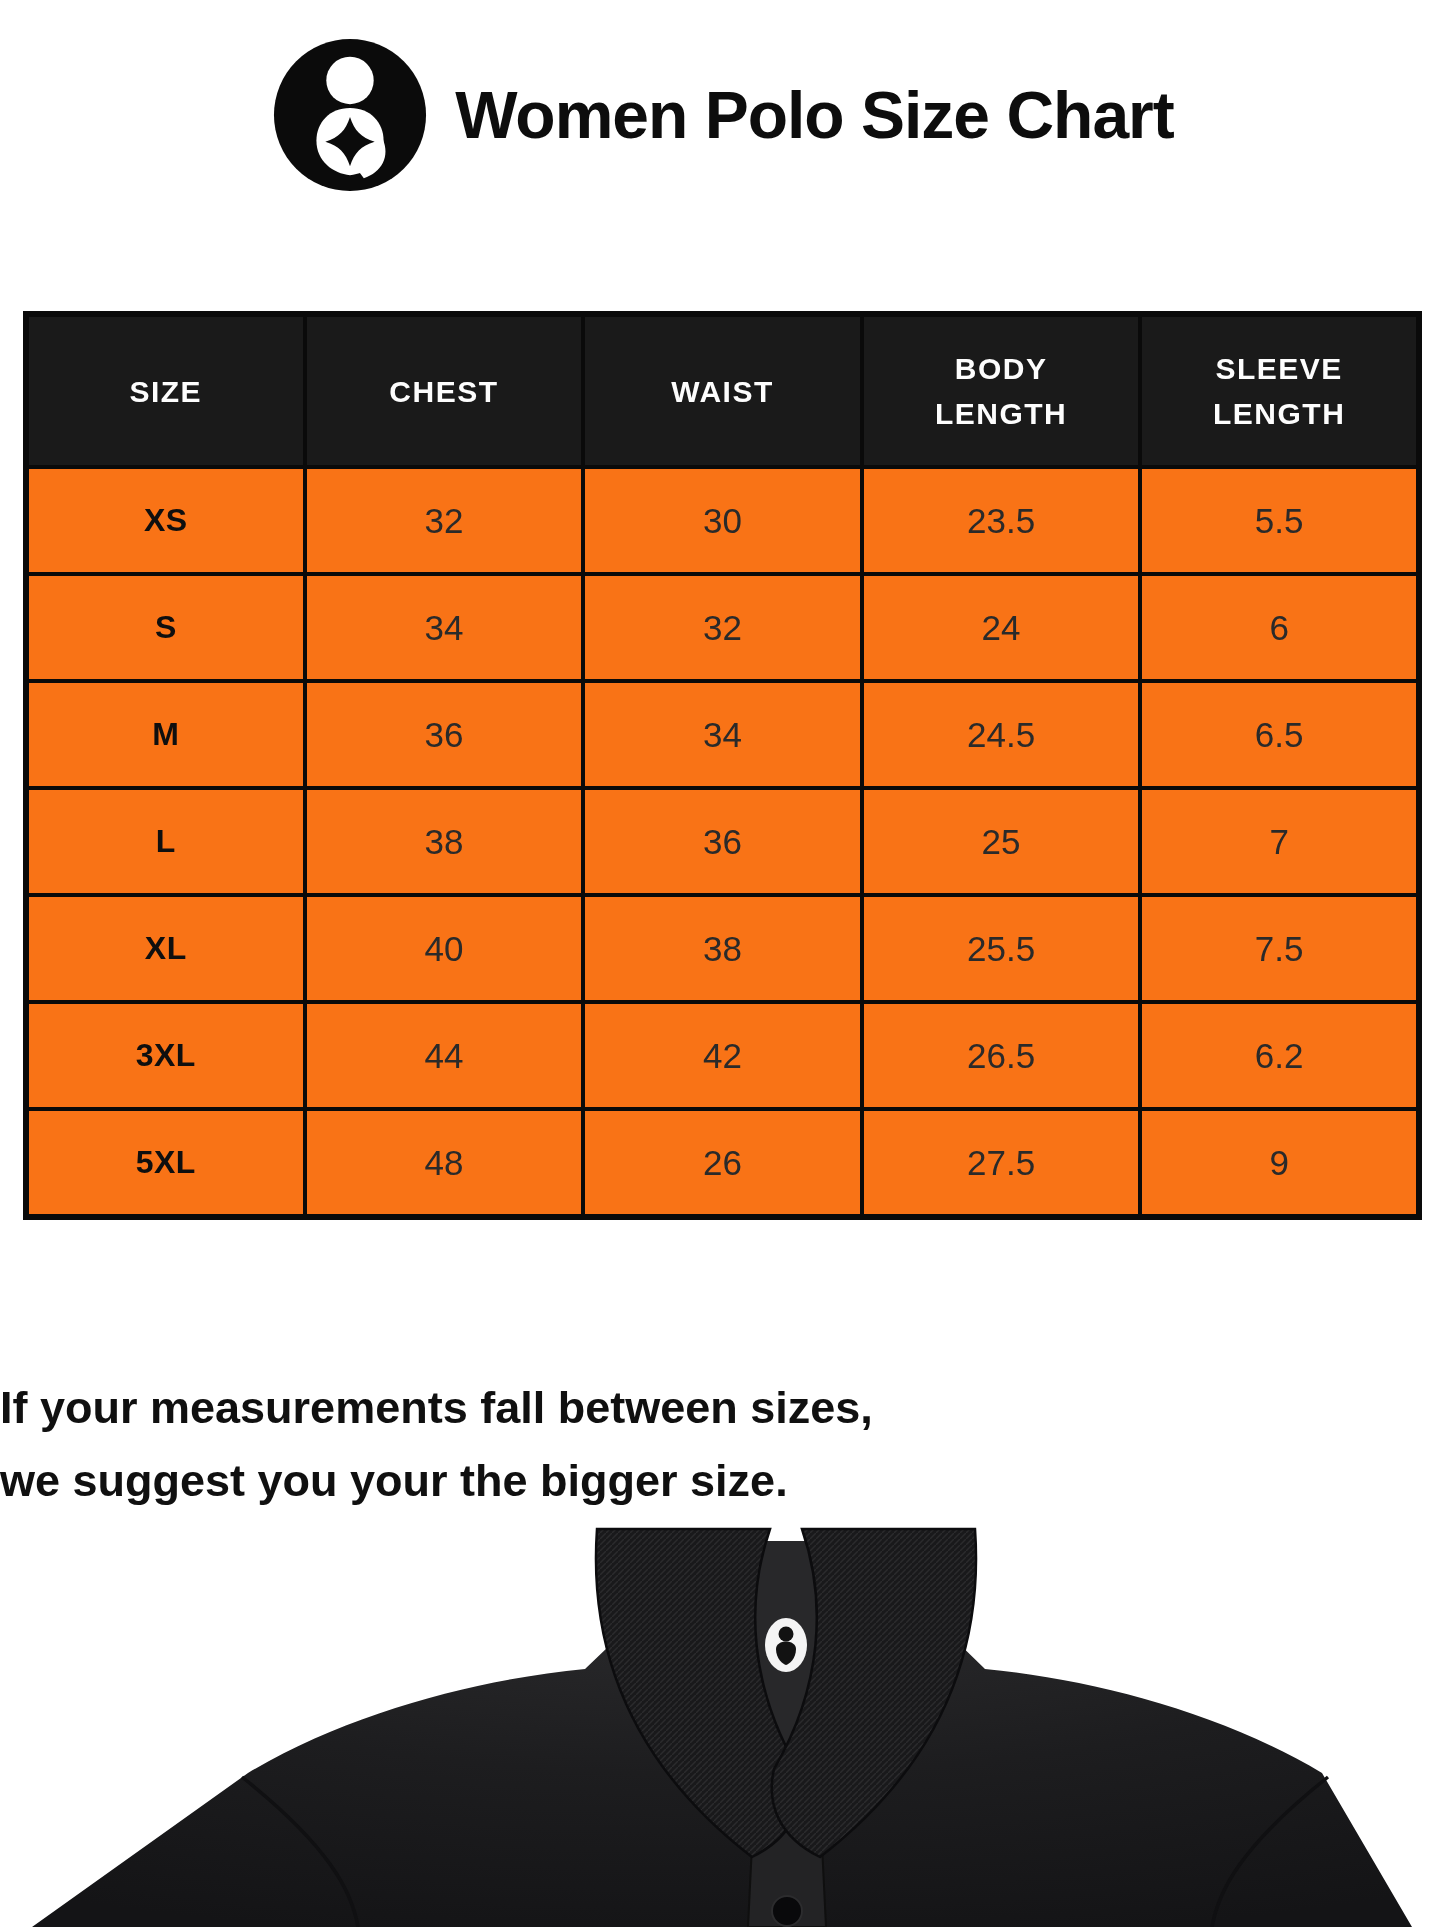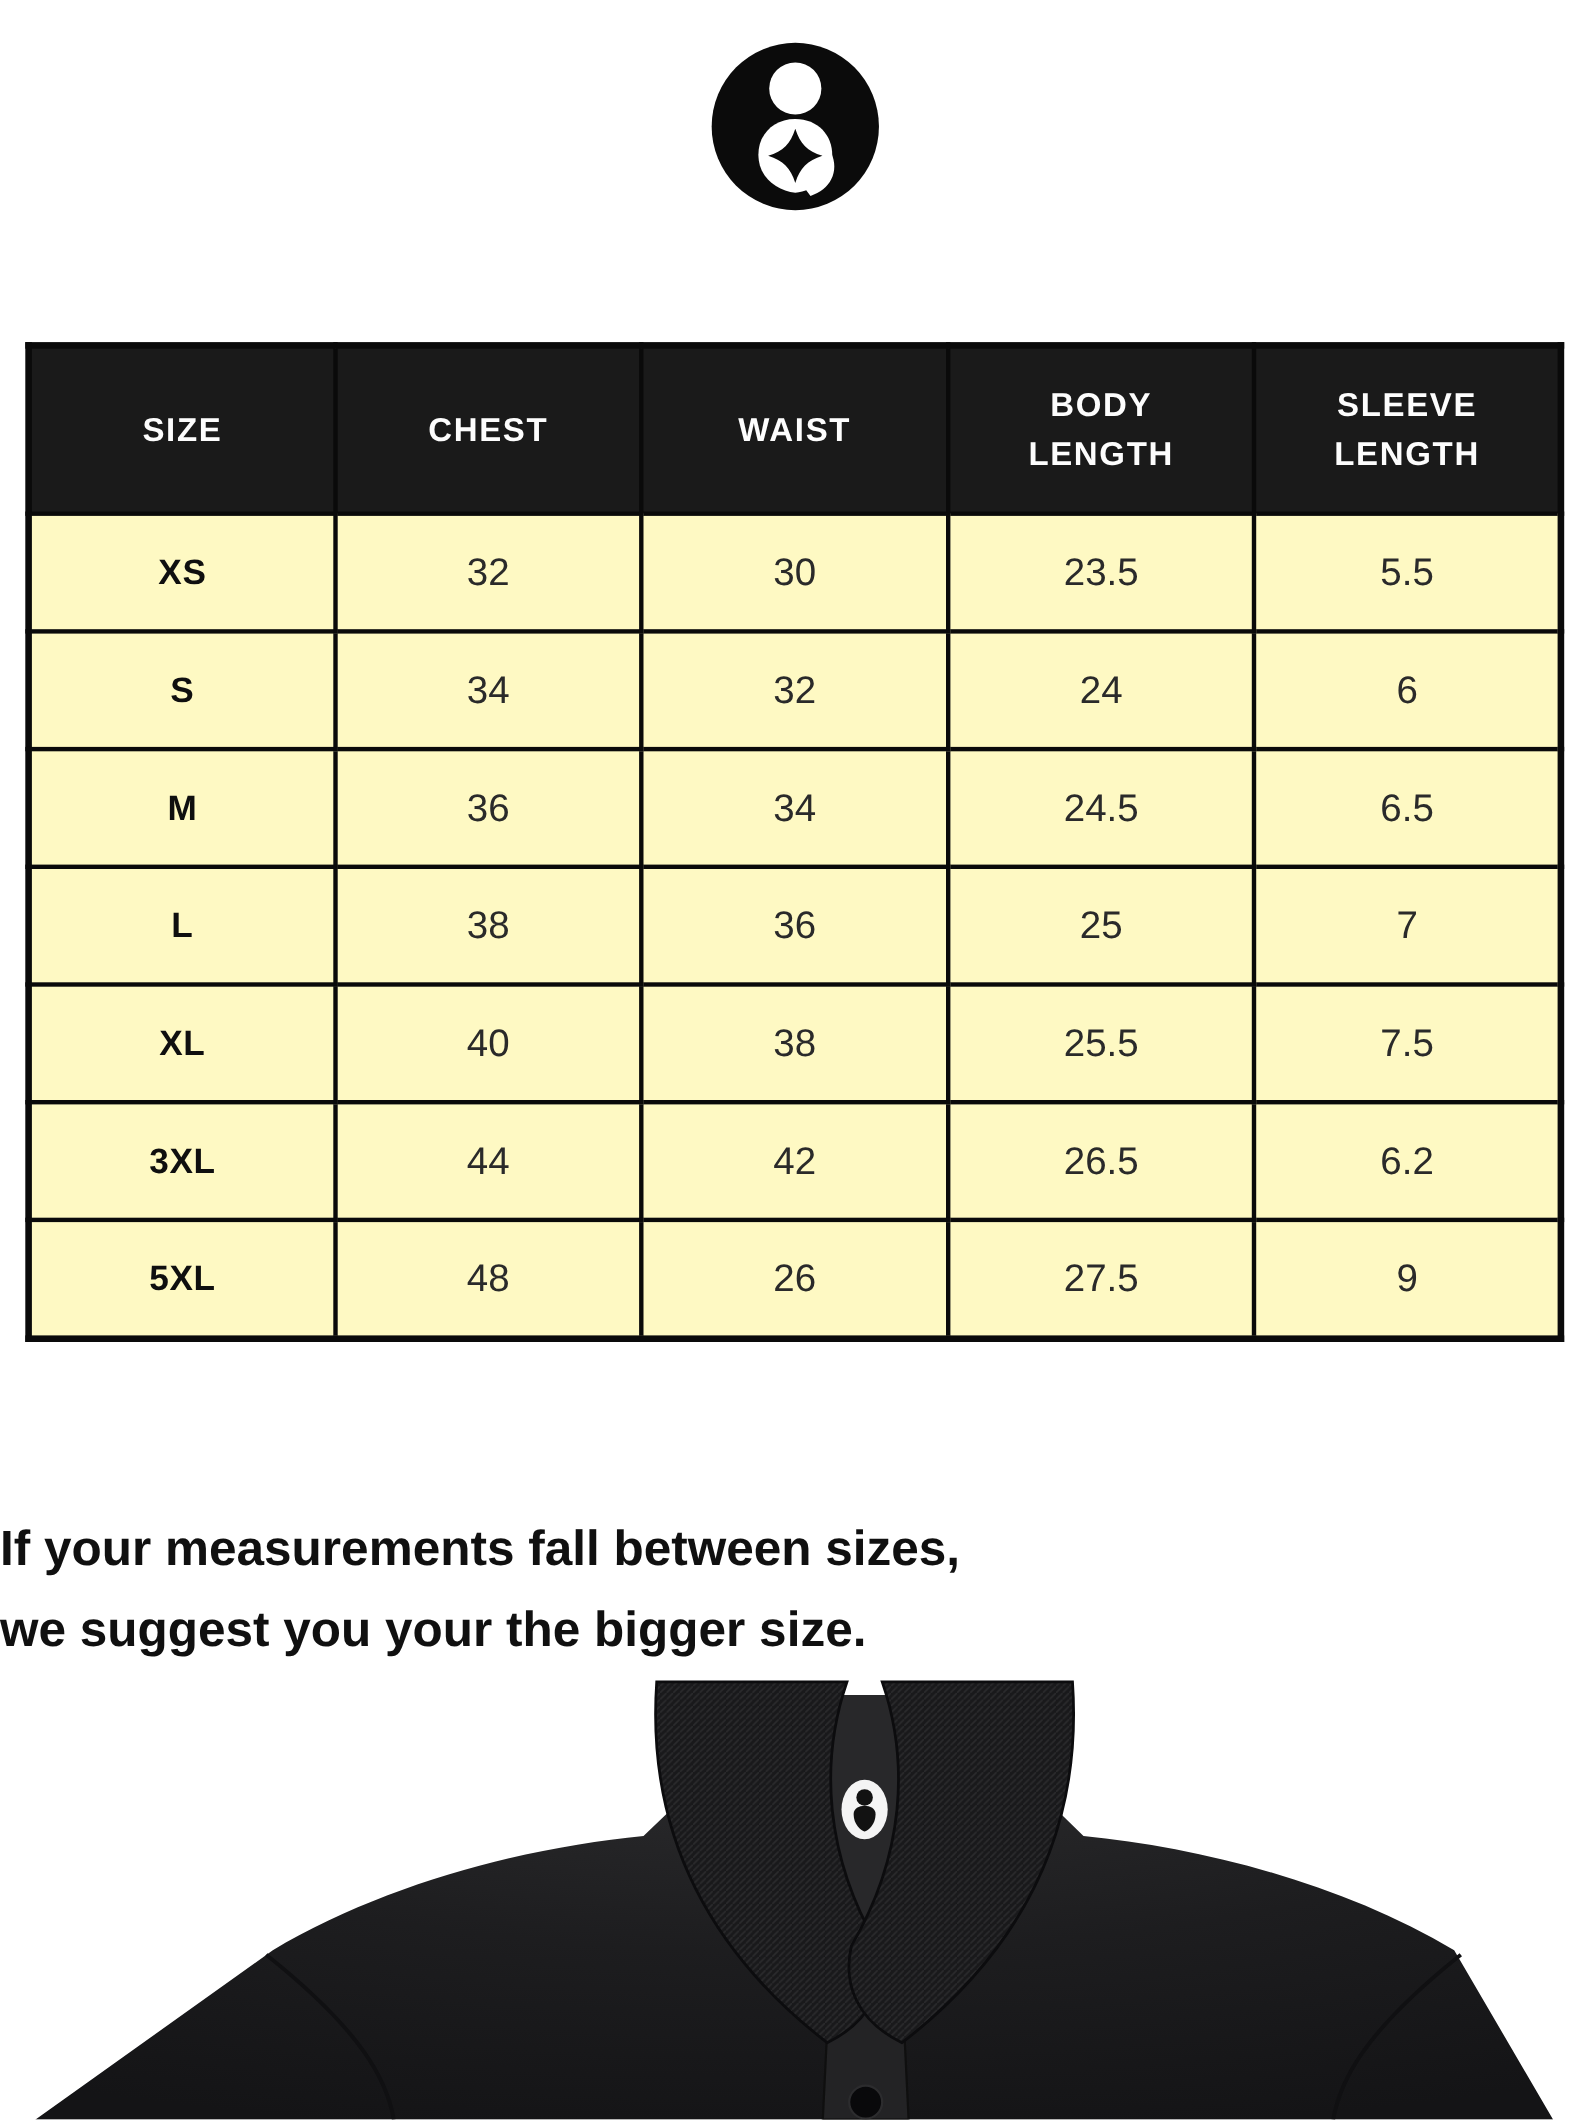--- a/index.html
+++ b/index.html
@@ -55,21 +55,21 @@
     background: #1a1a1a;
     color: #fdfdfd;
     height: 148px;
     font-size: 30px;
     font-weight: 700;
     letter-spacing: 1.5px;
     line-height: 1.5;
     padding: 0 28px;
   }
   table.size-table td {
-    background: #fef9c3;
+    background: #f97316;
     height: 101px;
     font-size: 35px;
     font-weight: 400;
     color: #2a2a2a;
   }
   table.size-table td.size-label {
     font-size: 32px;
     font-weight: 700;
     color: #0f0f0f;
     letter-spacing: 0.5px;
@@ -101,20 +101,21 @@
 <div class="canvas">
 
   <div class="brand-header">
     <svg class="brand-logo" viewBox="0 0 160 160" aria-hidden="true">
       <circle cx="80" cy="80" r="77" fill="#0b0b0b"></circle>
       <circle cx="80" cy="45" r="24" fill="#ffffff"></circle>
       <path d="M 80 73 C 101 73 114 88 114 106 C 114 127 97 139 80 141 C 63 139 46 127 46 106 C 46 88 59 73 80 73 Z" fill="#ffffff"></path>
       <path d="M 80 82 C 84.5 96 91 102.5 105 107 C 91 111.5 84.5 118 80 132 C 75.5 118 69 111.5 55 107 C 69 102.5 75.5 96 80 82 Z" fill="#0b0b0b"></path>
       <path d="M 88 136 C 104 130 112 118 113 104 C 121 122 112 138 94 144 Z" fill="#ffffff"></path>
     </svg>
+    <h1 class="page-title">Women Polo Size Chart</h1>
   </div>
 
   <div class="table-wrap">
     <table class="size-table">
       <thead>
         <tr>
           <th>SIZE</th>
           <th>CHEST</th>
           <th>WAIST</th>
           <th>BODY LENGTH</th>

